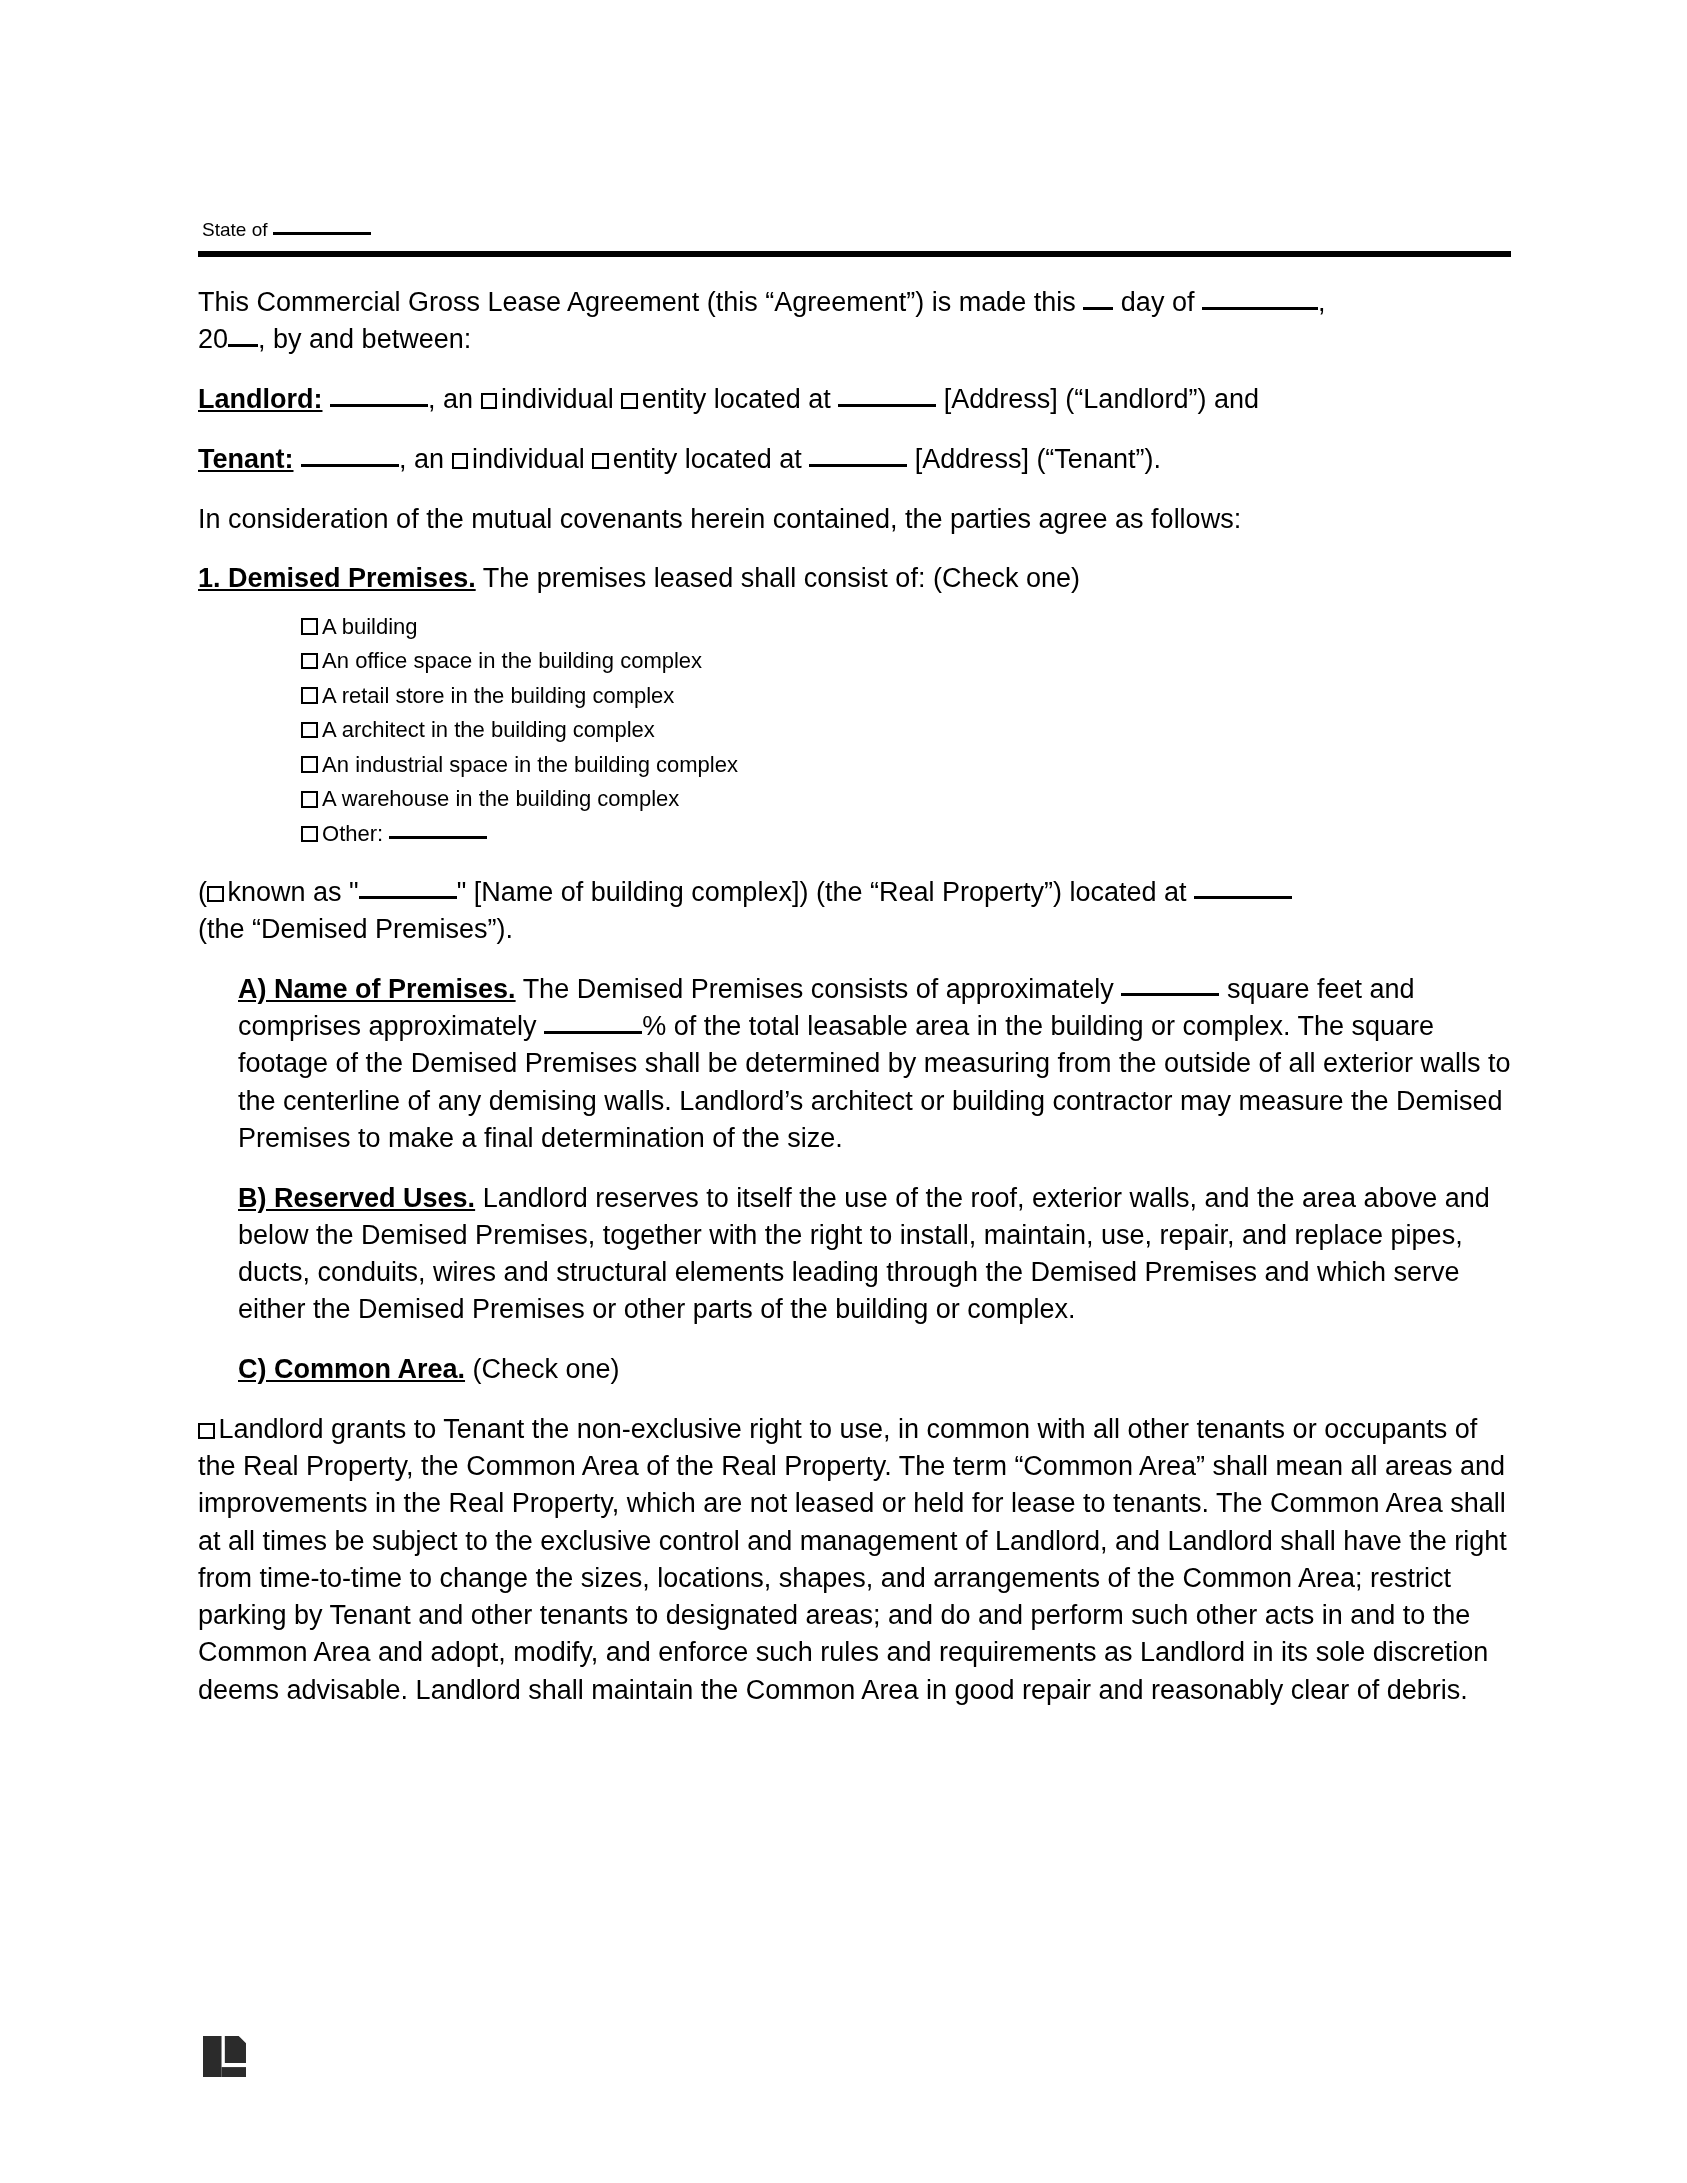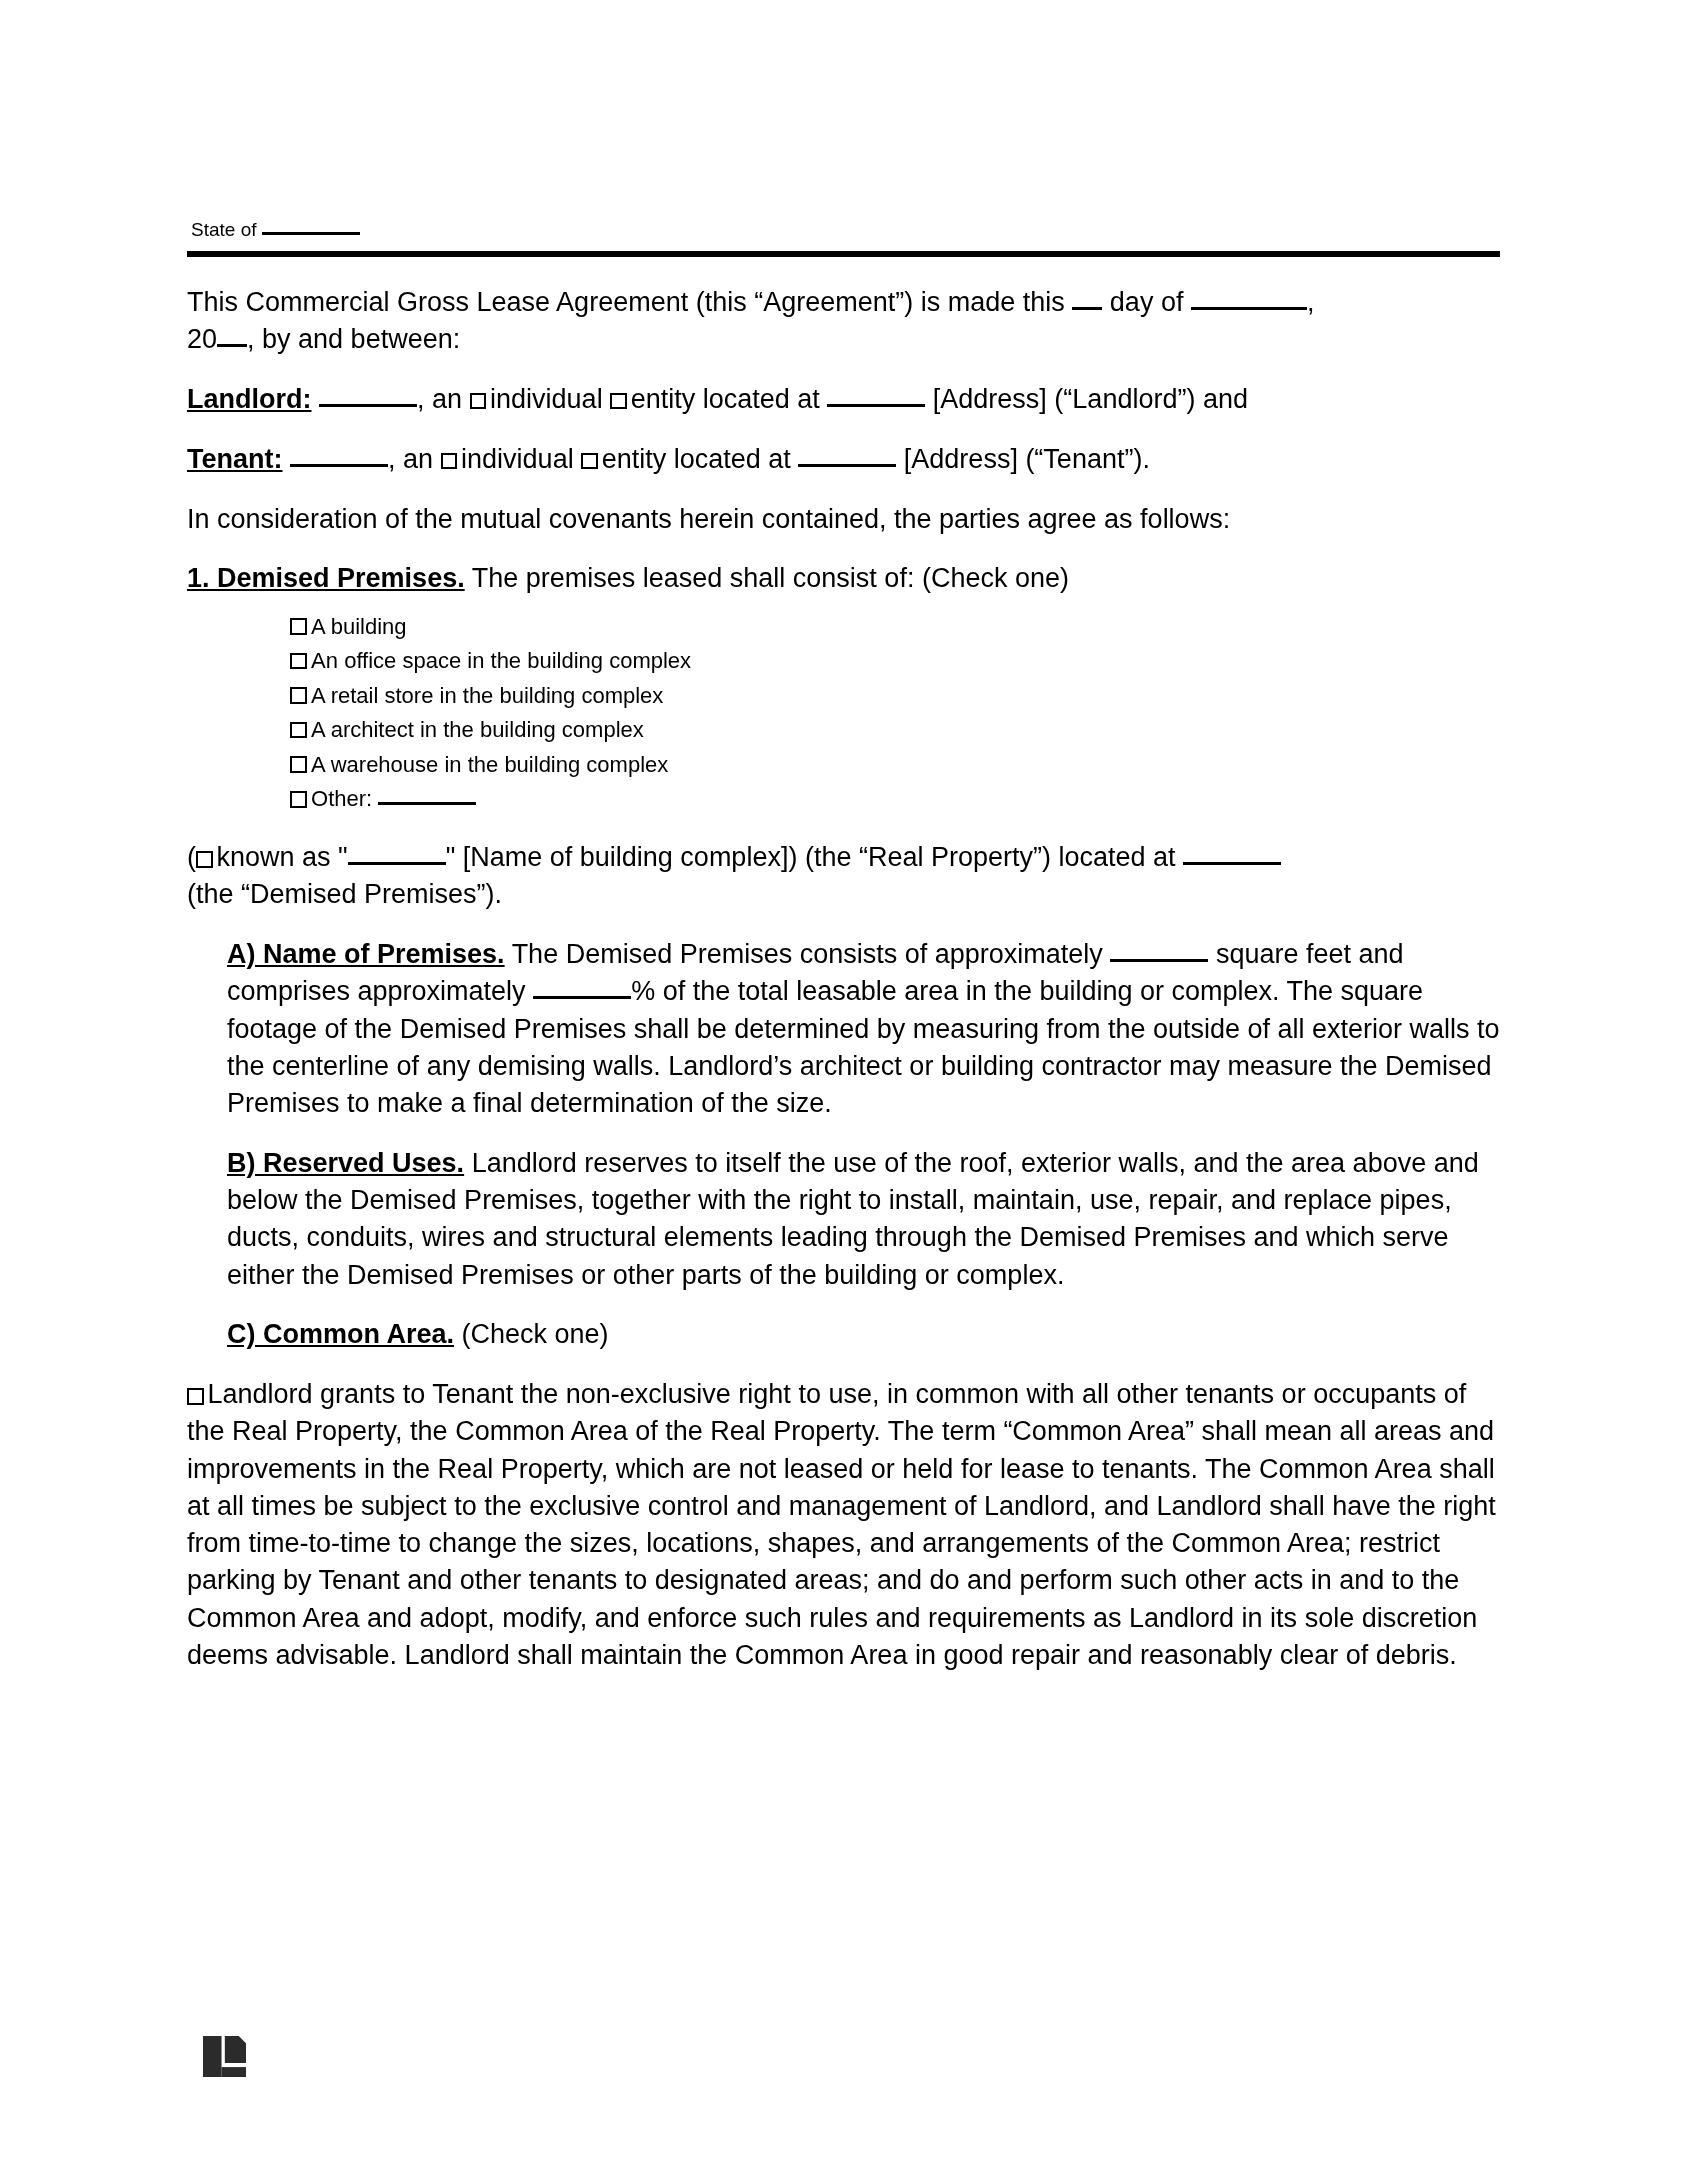--- a/index.html
+++ b/index.html
@@ -20,21 +20,21 @@
     width: 1687px;
     height: 2183px;
     background: #ffffff;
     box-sizing: border-box;
     padding: 0;
     overflow: hidden;
   }
 
   .content {
     position: absolute;
-    left: 187px;
+    left: 198px;
     top: 218px;
     width: 1313px;
   }
 
   
   .state-line {
     font-size: 19px;
     line-height: 1.25;
     margin: 0 0 0 4px;
     white-space: nowrap;
@@ -196,20 +196,24 @@
         <span class="u">retail store</span>
         <span>in the building complex</span>
       </div>
 
       <div class="opt-item">
         <span class="cbx"></span><span>A</span>
         <span class="u">architect</span>
         <span>in the building complex</span>
       </div>
 
+      <div class="opt-item">
+        <span class="cbx"></span><span>An</span>
+        <span class="u">industrial space </span><span>in the building complex</span>
+      </div>
 
       <div class="opt-item">
         <span class="cbx"></span><span>A</span>
         <span class="u">warehouse</span>
         <span>in the building complex</span>
       </div>
 
       <div class="opt-item">
         <span class="cbx"></span><span>Other:</span>
         <span class="fill fill-m"></span>

